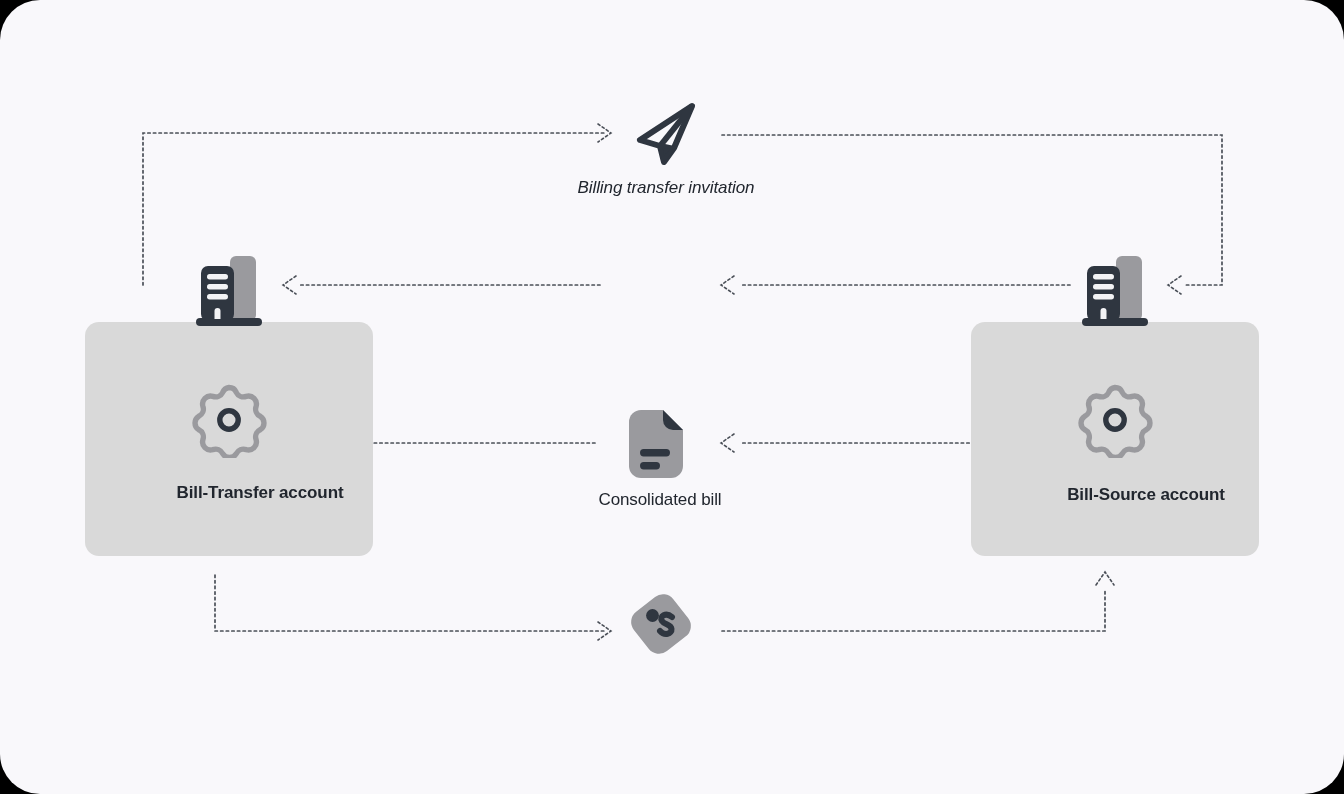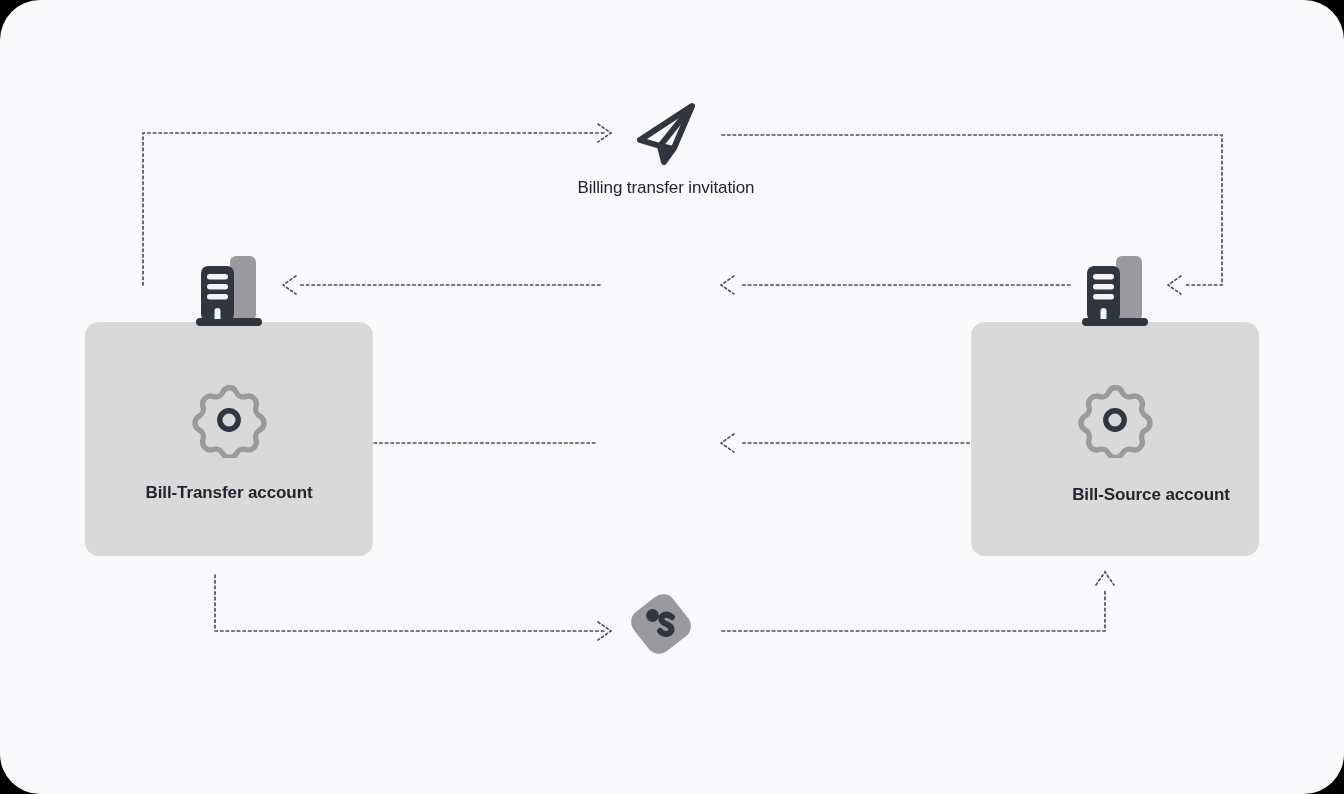--- a/index.html
+++ b/index.html
@@ -41,23 +41,24 @@
 
   .card-label {
     position: absolute;
     left: 0;
     width: 100%;
     text-align: center;
     font-size: 17px;
     font-weight: bold;
     color: #21262e;
     letter-spacing: -0.1px;
+    padding-left: 31px;
   }
   #card-transfer .card-label { top: 161px; }
-  #card-source  .card-label  { top: 163px; margin-left: 36px; }
+  #card-source  .card-label  { top: 163px; }
 
   .card-gear {
     position: absolute;
     left: 50%;
     top: 60px;
     transform: translateX(-50%);
   }
 
   
   .building-icon {
@@ -78,21 +79,21 @@
     margin: 0 auto;
   }
   .step-label {
     display: block;
     margin-top: 10px;
     font-size: 17px;
     color: #21262e;
     white-space: nowrap;
     letter-spacing: -0.1px;
   }
-  #step-invitation { left: 448px; top: 100px;  width: 436px; }
+  #step-invitation { left: 448px; top: 100px;  width: 436px; font-style: italic; }
   #step-accepted   { left: 448px; top: 252px;  width: 428px; }
   #step-bill       { left: 448px; top: 408px;  width: 424px; }
   #step-price      { left: 448px; top: 588px;  width: 426px; }
 </style>
 </head>
 <body>
 
 <div id="canvas">
 
   <svg id="wires" viewBox="0 0 1344 794" xmlns="http://www.w3.org/2000/svg">
@@ -182,20 +183,30 @@
   <div class="step" id="step-invitation">
     <svg class="step-icon" width="72" height="68" viewBox="0 0 72 68" xmlns="http://www.w3.org/2000/svg">
       <path d="M62 6 L10 40 L30 46 L34 62 L44 48 Z" fill="none" stroke="#2f3640" stroke-width="6" stroke-linejoin="round"></path>
       <path d="M62 6 L30 46" fill="none" stroke="#2f3640" stroke-width="6" stroke-linejoin="round"></path>
       <path d="M33 60 L44 48 L30 45 Z" fill="#2f3640" stroke="#2f3640" stroke-width="4" stroke-linejoin="round"></path>
     </svg>
     <span class="step-label">Billing transfer invitation</span>
   </div>
 
 
+  <div class="step" id="step-bill">
+    <svg class="step-icon" width="66" height="72" viewBox="0 0 66 72" xmlns="http://www.w3.org/2000/svg">
+      <path d="M14 2 h22 l20 20 v36 a12 12 0 0 1 -12 12 h-30 a12 12 0 0 1 -12 -12
+               v-44 a12 12 0 0 1 12 -12 z" fill="#9a9a9e"></path>
+      <path d="M36 2 l20 20 h-10 a10 10 0 0 1 -10 -10 z" fill="#2f3640"></path>
+      <rect x="13" y="41" width="30" height="7.5" rx="3.7" fill="#2f3640"></rect>
+      <rect x="13" y="54" width="20" height="7.5" rx="3.7" fill="#2f3640"></rect>
+    </svg>
+    <span class="step-label">Consolidated bill</span>
+  </div>
 
   <div class="step" id="step-price">
     <svg class="step-icon" width="72" height="72" viewBox="0 0 72 72" xmlns="http://www.w3.org/2000/svg">
       <g transform="rotate(-38 36 36)">
         <rect x="11" y="11" width="50" height="50" rx="13" fill="#9a9a9e"></rect>
       </g>
       <circle cx="27.5" cy="27.5" r="6.4" fill="#2f3640"></circle>
       <path d="M47 29 c-6 -5 -13 -1 -10 4 c2.5 4 9 3 9.5 8 c0.5 5 -7 7 -11.5 2" fill="none" stroke="#2f3640" stroke-width="6" stroke-linecap="round" stroke-linejoin="round"></path>
     </svg>
   </div>

